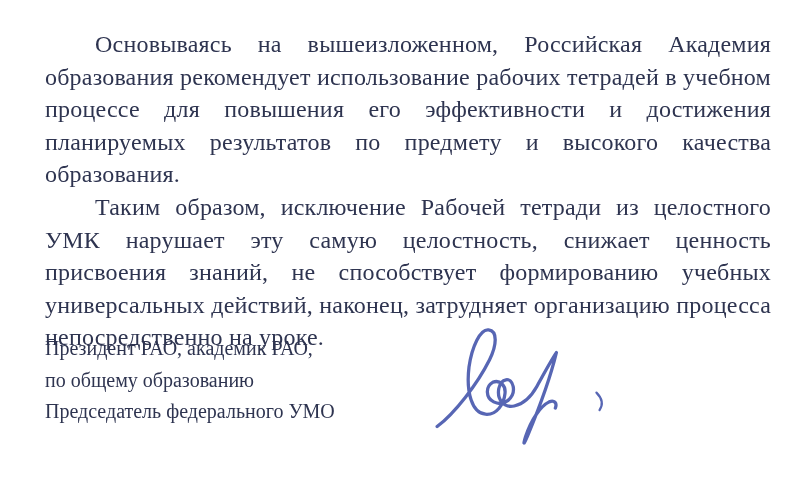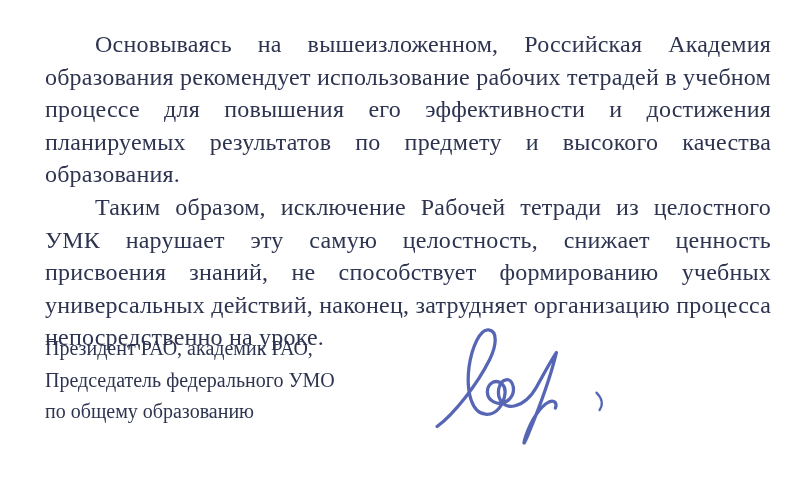--- a/index.html
+++ b/index.html
@@ -63,22 +63,22 @@
 
 <div class="page">
 
   <div class="text-block">
     <p>Основываясь на вышеизложенном, Российская Академия образования рекомендует использование рабочих тетрадей в учебном процессе для повышения его эффективности и достижения планируемых результатов по предмету и высокого качества образования.</p>
     <p>Таким образом, исключение Рабочей тетради из целостного УМК нарушает эту самую целостность, снижает ценность присвоения знаний, не способствует формированию учебных универсальных действий, наконец, затрудняет организацию процесса непосредственно на уроке.</p>
   </div>
 
   <div class="footer-titles">
     <div>Президент РАО, академик РАО,</div>
+    <div>по общему образованию</div>
     <div>Председатель федерального УМО</div>
-    <div>по общему образованию</div>
   </div>
 
   <div class="signature-wrap">
     <svg viewBox="0 0 180 130" xmlns="http://www.w3.org/2000/svg">
       <g fill="none" stroke="#5766b4" stroke-width="3.2" stroke-linecap="round" stroke-linejoin="round">
         <path d="M5,103
                  C22,90 44,62 56,38
                  C63,24 64,10 55,9
                  C47,8 39,25 36,45
                  C33,70 39,90 52,91

